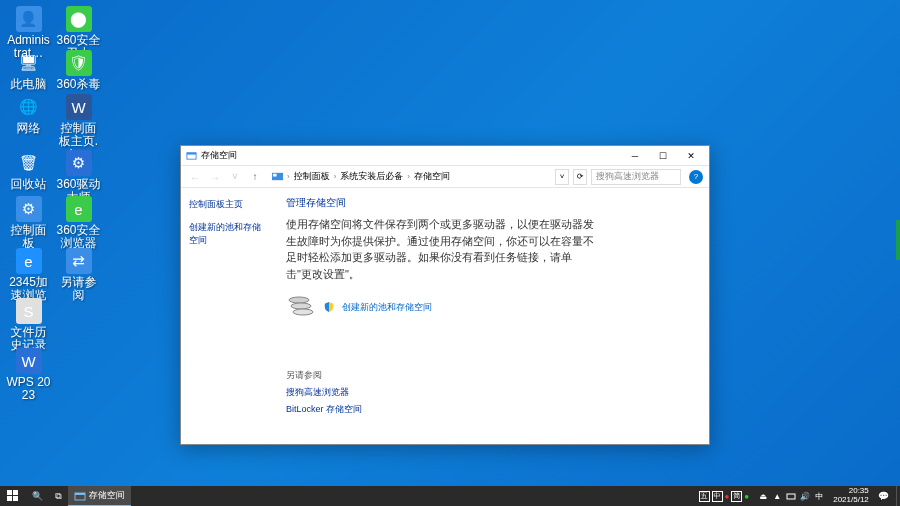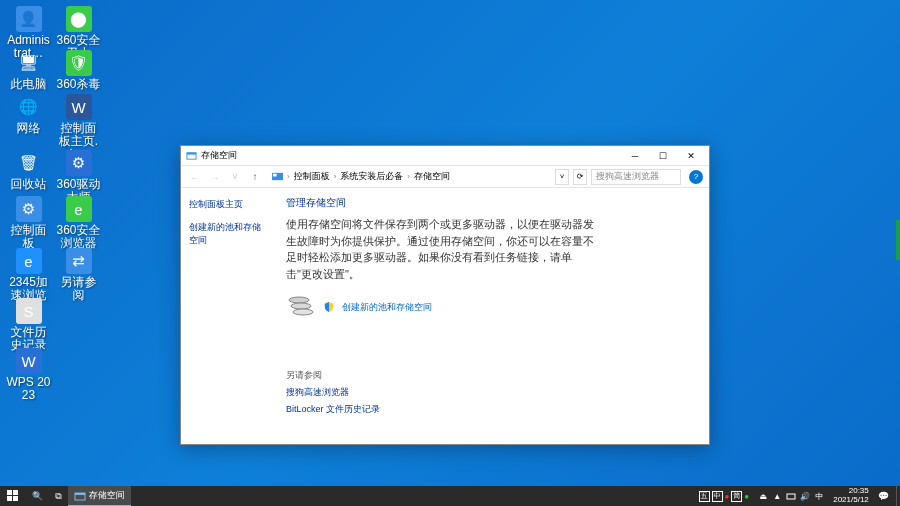--- a/index.html
+++ b/index.html
@@ -182,21 +182,21 @@
         </span>
         <svg class="action-shield" viewBox="0 0 12 12">
             <path d="M6 0 L11 2 L11 6 Q11 10 6 12 Q1 10 1 6 L1 2 Z" fill="#ffca28"></path>
             <path d="M6 0 L6 12 Q1 10 1 6 L1 2 Z" fill="#1e88e5"></path>
           </svg>
         <span class="action-link">创建新的池和存储空间</span>
       </div>
       <div class="related">
         <div class="related-hdr">另请参阅</div>
         <span class="related-link">搜狗高速浏览器</span>
-        <span class="related-link">BitLocker 文件历史记录</span>
+        <span class="related-link">BitLocker 存储空间</span>
       </div>
     </div>
   </div>
 </div>
 
 <div class="taskbar">
   <div class="start">
     <svg width="12" height="12" viewBox="0 0 12 12">
         <rect x="0" y="0" width="5" height="5" fill="#fff"></rect>
         <rect x="6" y="0" width="5" height="5" fill="#fff"></rect>

